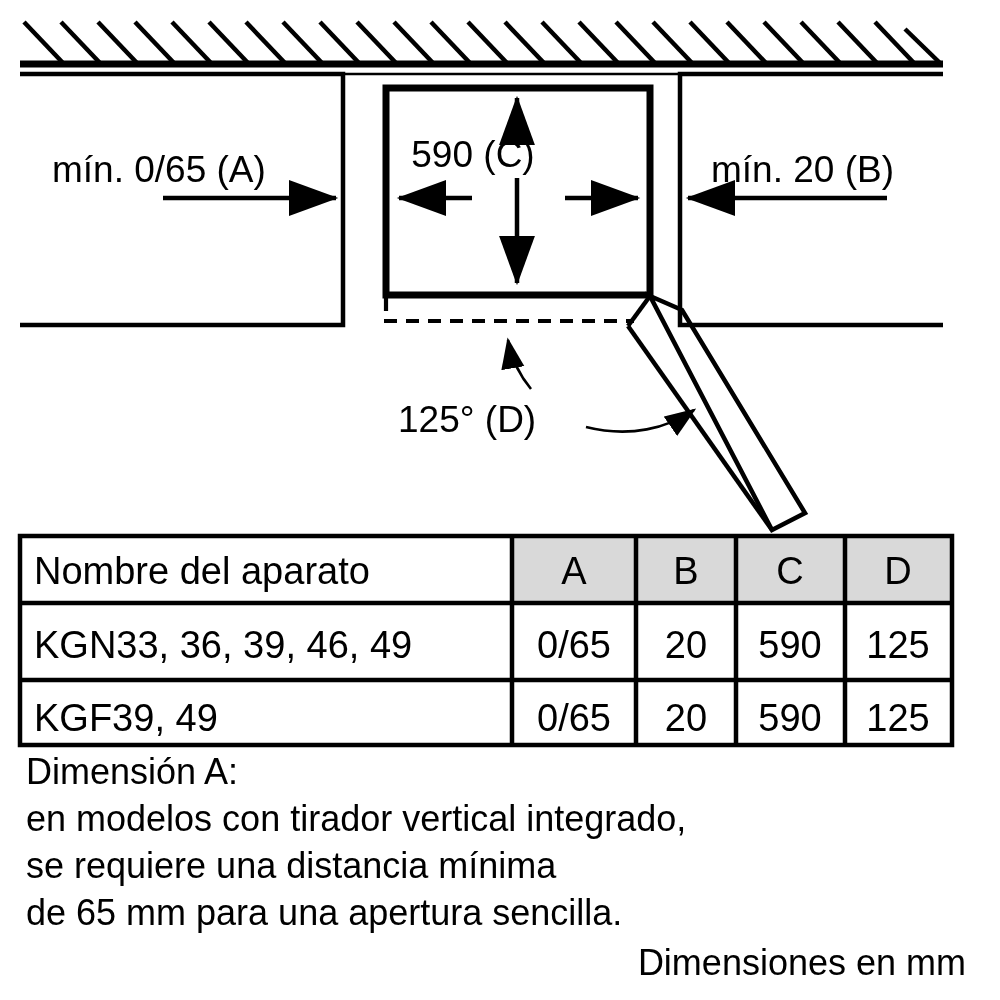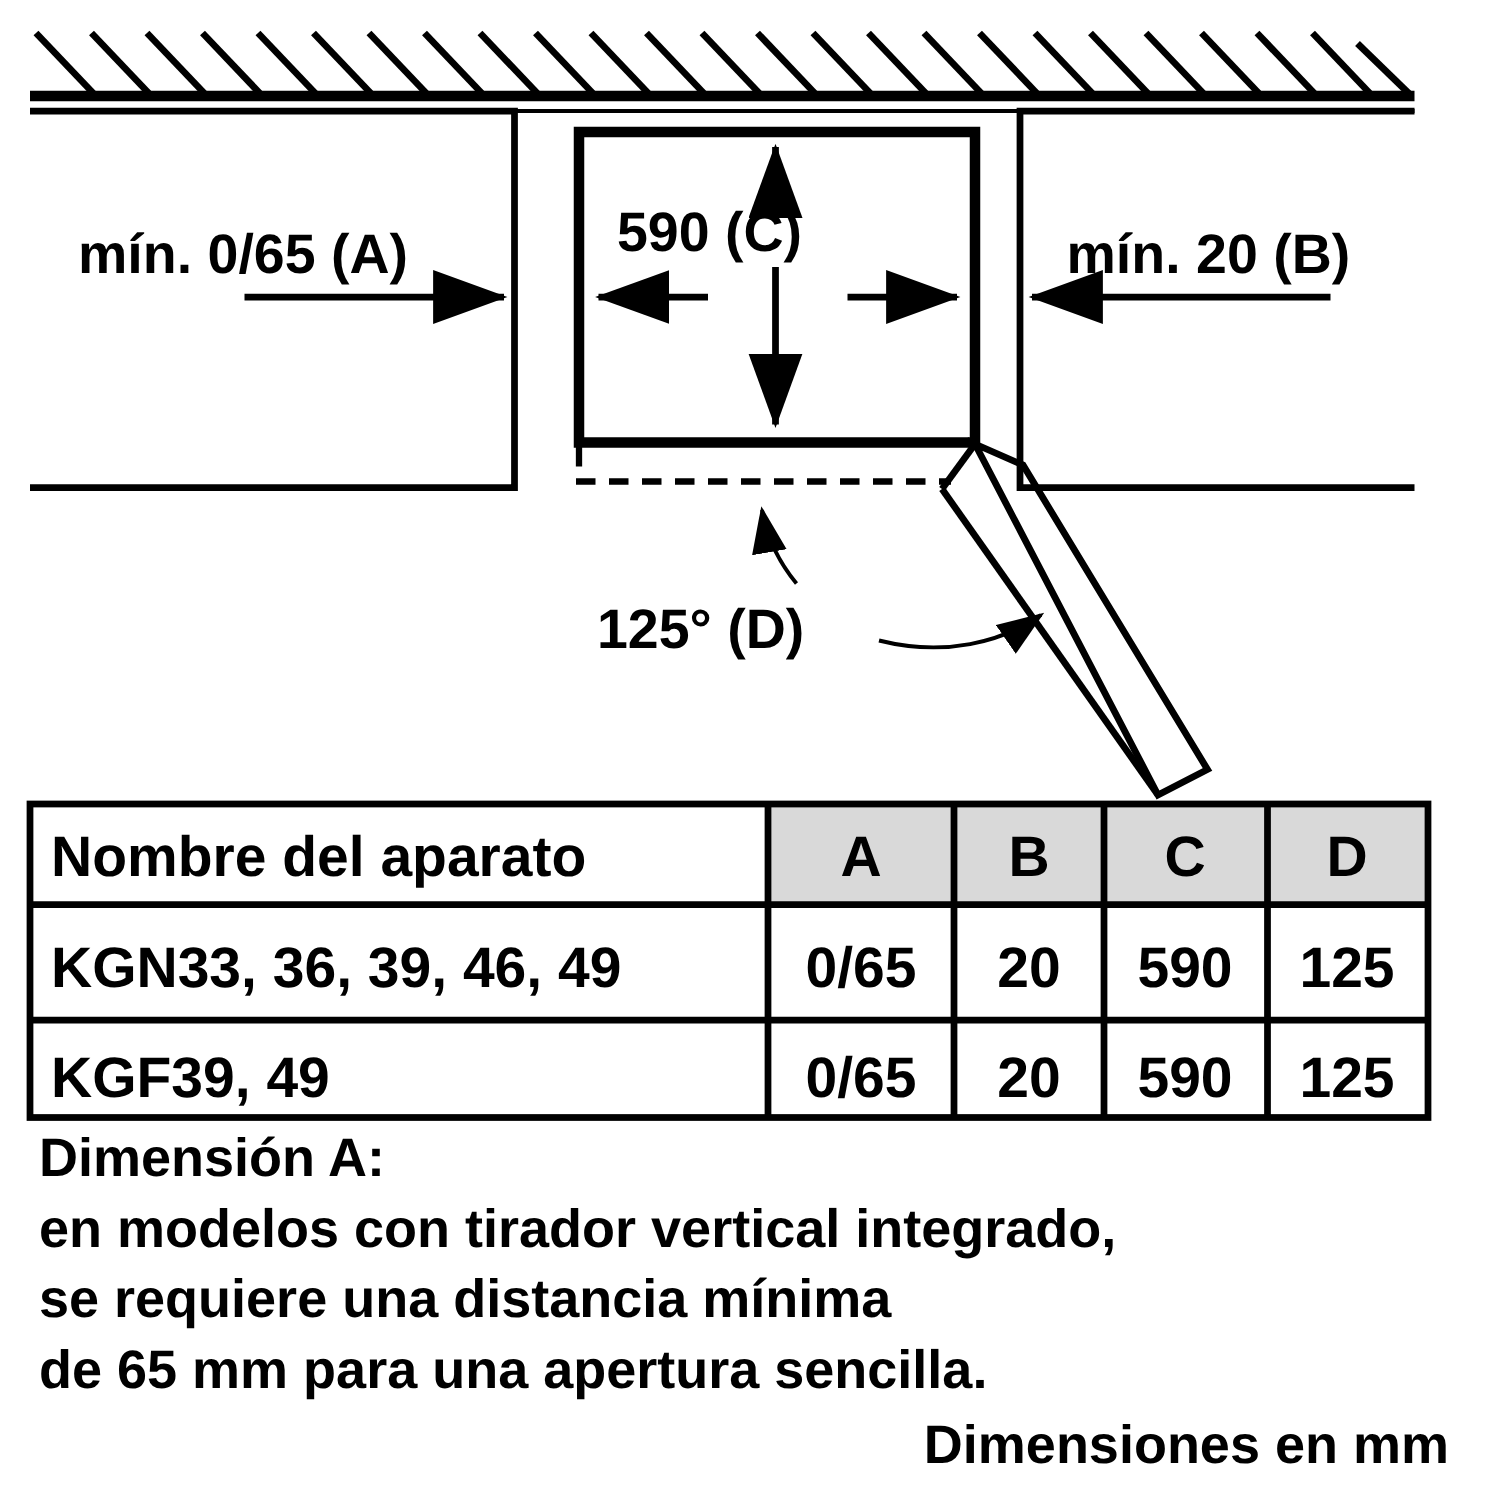--- a/index.html
+++ b/index.html
@@ -12,21 +12,20 @@
     height: 1000px;
     font-family: "Liberation Sans", sans-serif;
     color: #000000;
     overflow: hidden;
     position: relative;
   }
   #stage {
     position: relative;
     width: 1000px;
     height: 917px;
-    font-weight: bold;
   }
   svg#diagram {
     position: absolute;
     left: 0;
     top: 0;
     width: 1000px;
     height: 1000px;
     display: block;
   }
   .dim-label {

